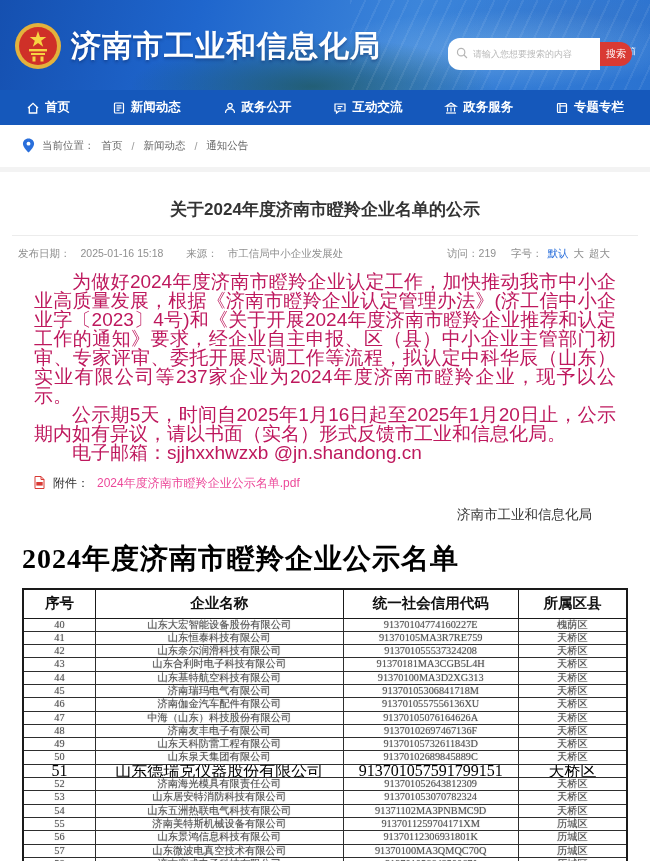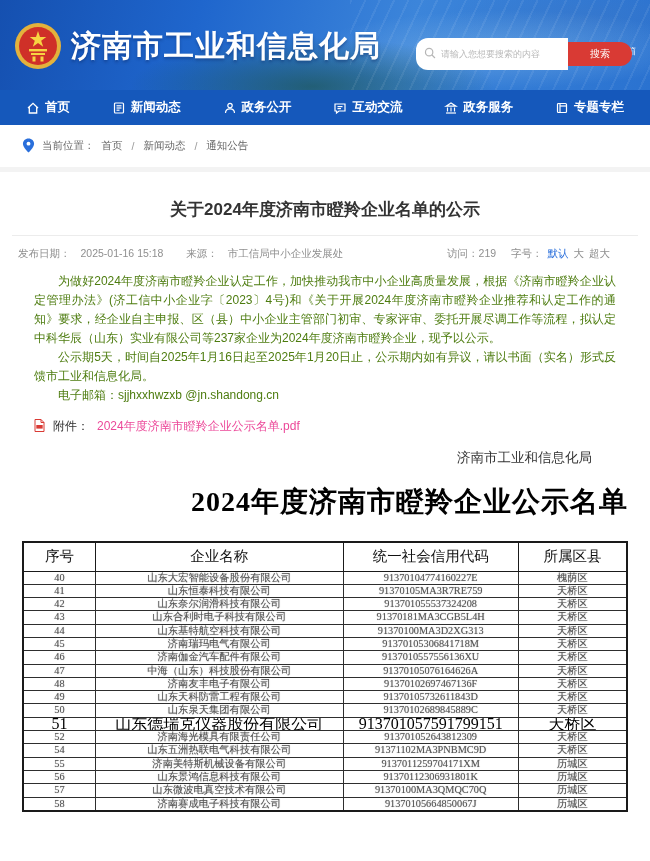--- a/index.html
+++ b/index.html
@@ -20,53 +20,53 @@
   .utility { position:absolute; top:8px; right:14px; display:flex; align-items:flex-start; gap:7px; font-size:9px; color:#eaf2ff;margin-top:37px; }
   .utility a { color:#eaf2ff; text-decoration:none; cursor:pointer; }
   .utility .sep { color:rgba(255,255,255,.55); }
   .banner-main { position:absolute; left:14px; top:22px; display:flex; align-items:center; gap:9px; }
   .emblem { width:48px; height:48px; flex:0 0 auto; }
   .site-title { color:#fff; font-size:30px; font-weight:bold; letter-spacing:1px; text-shadow:0 2px 3px rgba(10,40,100,.45); }
   .search-wrap { position:absolute; right:18px; top:42px; display:flex; align-items:center; height:24px; }
   .search-box { display:flex; align-items:center; gap:5px; background:#fff; border-radius:12px 0 0 12px; height:32px; width:152px; padding:0 8px; }
   .search-box input { border:none; outline:none; width:118px; font-size:9px; color:#333; background:transparent; }
   .search-box input::placeholder { color:#b9b9b9; }
-  .search-btn { height:24px; width:64px; background:#d93a34; color:#fff; border:none; border-radius:0 12px 12px 0; font-size:10px; cursor:pointer; }
+  .search-btn { height:24px; width:32px; background:#d93a34; color:#fff; border:none; border-radius:0 12px 12px 0; font-size:10px; cursor:pointer; }
 
   
   .nav { height:35px; background:#1558bb; display:flex; align-items:center; justify-content:space-between; padding:0 26px; }
   .nav-item { display:flex; align-items:center; gap:5px; color:#fff; font-size:12.5px; font-weight:bold; cursor:pointer; }
   .nav-item svg { display:block; }
 
   
   .breadcrumb { height:42px; display:flex; align-items:center; gap:7px; padding-left:22px; font-size:10.5px; color:#666; background:#fff; }
   .breadcrumb a { color:#666; text-decoration:none; cursor:pointer; }
   .crumb-sep { color:#999; margin:0 2px; }
   .gray-strip { height:5px; background:#f3f3f3; margin:0 0 0 0; }
 
   
   .article-title { text-align:center; font-size:17px; font-weight:bold; color:#333; margin:26px 30px 14px; }
   .title-divider { border-top:1px solid #ececec; margin:0 12px; }
   .meta { display:flex; justify-content:space-between; align-items:center; font-size:10.5px; color:#8f8f8f; padding:11px 40px 2px 18px; }
   .meta-left span { margin-right:10px; }
   .fontsize a { color:#8f8f8f; text-decoration:none; margin-left:5px; cursor:pointer; }
   .fontsize a.active { color:#2a6fdb; }
-  .body-text { padding:9px 34px 0; font-size:12px; color:#4d7c0f; line-height:19px; text-align:justify; }
+  .body-text { padding:9px 34px 0; font-size:19px; color:#be185d; line-height:19px; text-align:justify; }
   .body-text p { text-indent:2em; margin:0; }
   .attachment { display:flex; align-items:center; gap:8px; padding:13px 34px 0; font-size:12px; color:#333; }
   .attachment a { color:#ec4899; text-decoration:none; cursor:pointer; }
   .signature { text-align:right; padding:12px 58px 0 0; font-size:13.5px; color:#333; line-height:22px; }
 
   
   .pdf-section { padding:0 22px; margin-top:14px; }
-  .pdf-title { text-align:right; font-family:"Liberation Serif","DejaVu Serif",serif; font-weight:bold; font-size:28px; letter-spacing:1px; color:#000; margin-bottom:20px; }
+  .pdf-title { text-align:left; font-family:"Liberation Serif","DejaVu Serif",serif; font-weight:bold; font-size:28px; letter-spacing:1px; color:#000; margin-bottom:10px; }
   table.roster { width:100%; border-collapse:collapse; border:2px solid #1a1a1a; table-layout:fixed; }
   table.roster col.c-no { width:12%; } table.roster col.c-name { width:41%; }
   table.roster col.c-code { width:29%; } table.roster col.c-dist { width:18%; }
-  table.roster th { border:1.5px solid #1a1a1a; height:29px; font-size:14.5px; font-weight:normal; color:#111; font-family:"Liberation Sans",sans-serif; }
+  table.roster th { border:1.5px solid #1a1a1a; height:29px; font-size:14.5px; font-weight:bold; color:#111; font-family:"Liberation Sans",sans-serif; }
   table.roster td { border:1px solid #2e2e2e; height:12.3px; line-height:12.3px; font-size:10.3px; text-align:center; color:#565656; font-family:"Liberation Serif","DejaVu Serif",serif; white-space:nowrap; overflow:hidden; padding:0 2px; text-shadow:0 0 1px rgba(110,110,110,.65); }
   table.roster tr.hl td { color:#000; font-size:16px; text-shadow:none; }
 </style>
 </head>
 <body>
 
 <div class="page">
 
   <header class="banner">
     <div class="banner-stripes"></div>
@@ -314,20 +314,26 @@
               <td>913701057591799151</td>
               <td>天桥区</td>
             </tr>
             <tr>
               <td>52</td>
               <td>济南海光模具有限责任公司</td>
               <td>913701052643812309</td>
               <td>天桥区</td>
             </tr>
             <tr>
+              <td>53</td>
+              <td>山东居安特消防科技有限公司</td>
+              <td>913701053070782324</td>
+              <td>天桥区</td>
+            </tr>
+            <tr>
               <td>54</td>
               <td>山东五洲热联电气科技有限公司</td>
               <td>91371102MA3PNBMC9D</td>
               <td>天桥区</td>
             </tr>
             <tr>
               <td>55</td>
               <td>济南美特斯机械设备有限公司</td>
               <td>9137011259704171XM</td>
               <td>历城区</td>

